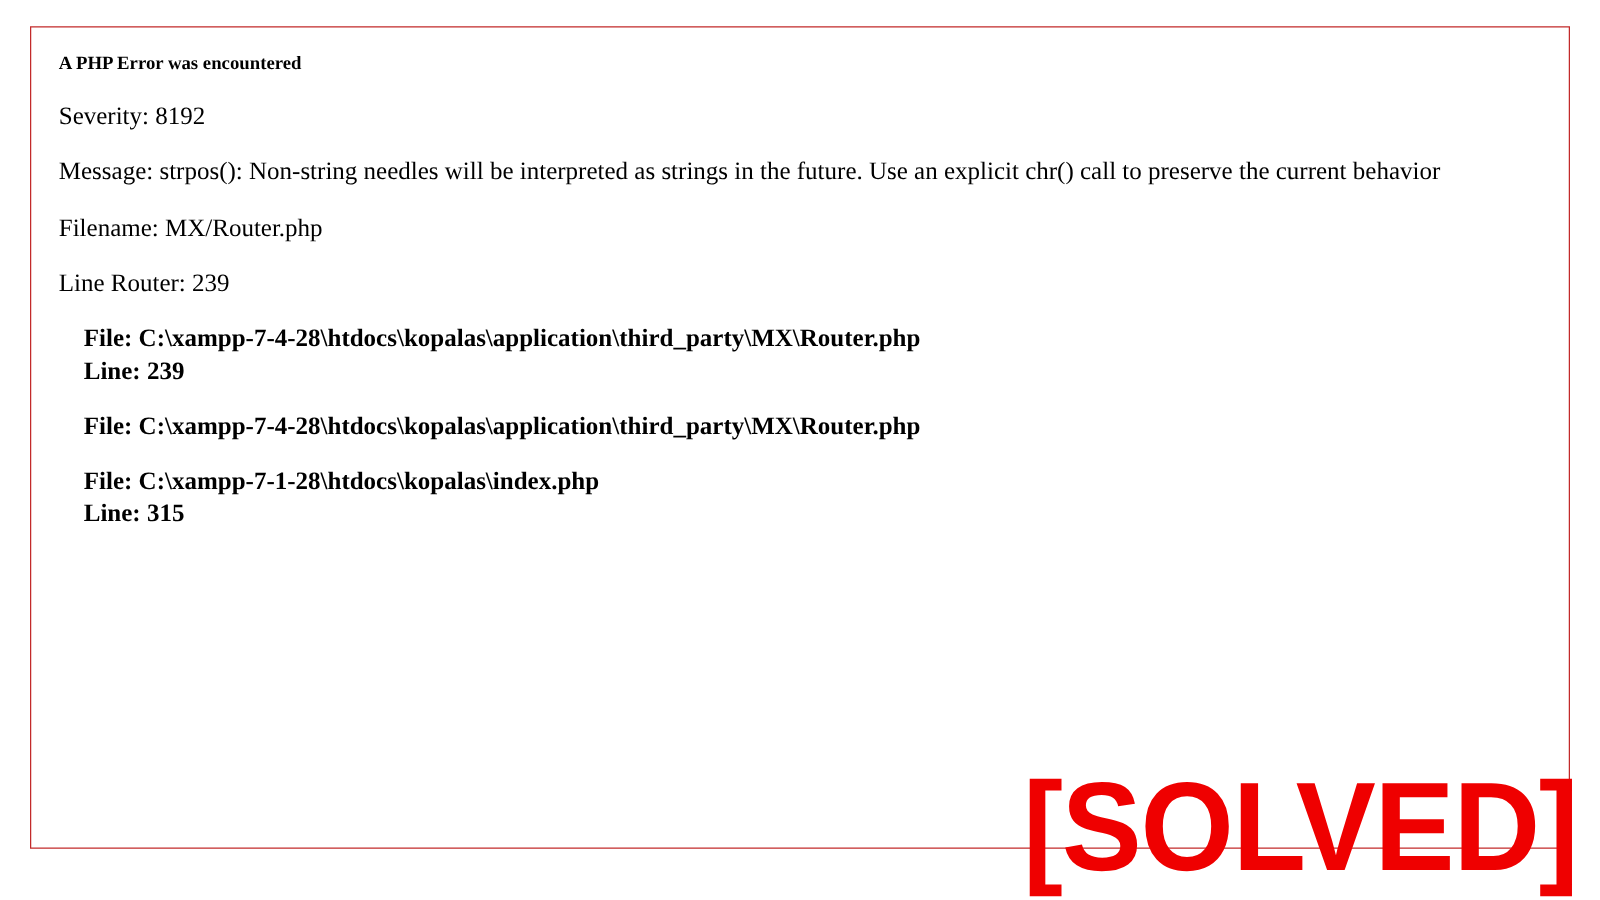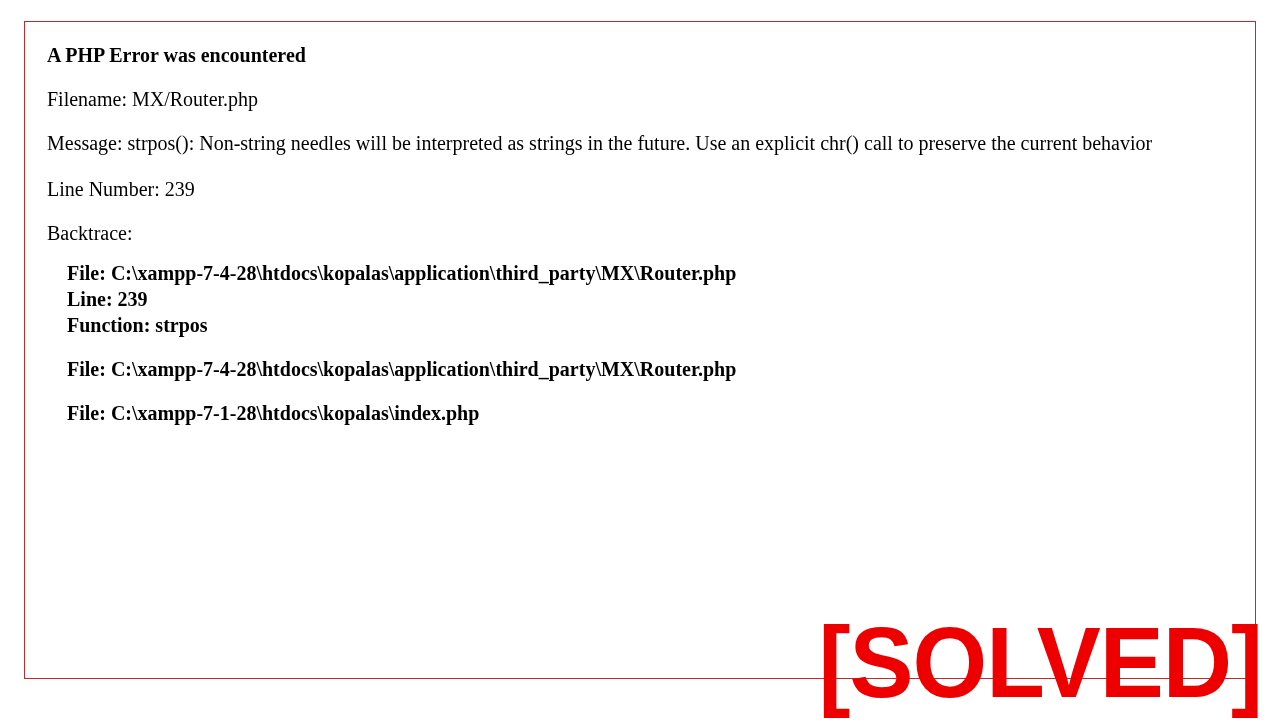--- a/index.html
+++ b/index.html
@@ -19,21 +19,21 @@
     top: 21px;
     width: 1232px;
     height: 658px;
     border: 1px solid #c22a2a;
     padding: 20px 22px;
     font-size: 20px;
     line-height: 1.3;
   }
   .error-title {
     font-weight: bold;
-    font-size: 20px;
+    font-size: 15px;
     margin: 0 0 18px 0;
   }
   .field {
     margin: 0 0 18px 0;
   }
   .field.msg {
     margin: 0 0 20px 0;
   }
   .bt-header {
     margin: 0 0 14px 0;
@@ -60,44 +60,46 @@
     pointer-events: none;
   }
 </style>
 </head>
 <body>
 
 <div class="error-box">
 
   <p class="error-title">A PHP Error was encountered</p>
 
-
   <p class="field">
-    <span>Filename: </span><span>MX/Router.php</span>
+    <span>Severity: </span><span>8192</span>
   </p>
 
   <p class="field msg">
     <span>Message: </span><span>strpos(): Non-string needles will be interpreted as strings in the future. Use an explicit chr() call to preserve the current behavior</span>
   </p>
 
   <p class="field">
-    <span>Line Number: </span><span>239</span>
+    <span>Filename: </span><span>MX/Router.php</span>
   </p>
 
-  <p class="bt-header">Backtrace:</p>
+  <p class="field">
+    <span>Line Router: </span><span>239</span>
+  </p>
+
 
   <div class="bt-entry">
     <div class="bt-line"><span>File: </span><span>C:\xampp-7-4-28\htdocs\kopalas\application\third_party\MX\Router.php</span></div>
     <div class="bt-line"><span>Line: </span><span>239</span></div>
-    <div class="bt-line"><span>Function: </span><span>strpos</span></div>
   </div>
 
   <div class="bt-entry">
     <div class="bt-line"><span>File: </span><span>C:\xampp-7-4-28\htdocs\kopalas\application\third_party\MX\Router.php</span></div>
   </div>
 
   <div class="bt-entry">
     <div class="bt-line"><span>File: </span><span>C:\xampp-7-1-28\htdocs\kopalas\index.php</span></div>
+    <div class="bt-line"><span>Line: </span><span>315</span></div>
   </div>
 
 </div>
 
 <div class="solved">[SOLVED]</div>
 
 </body></html>

